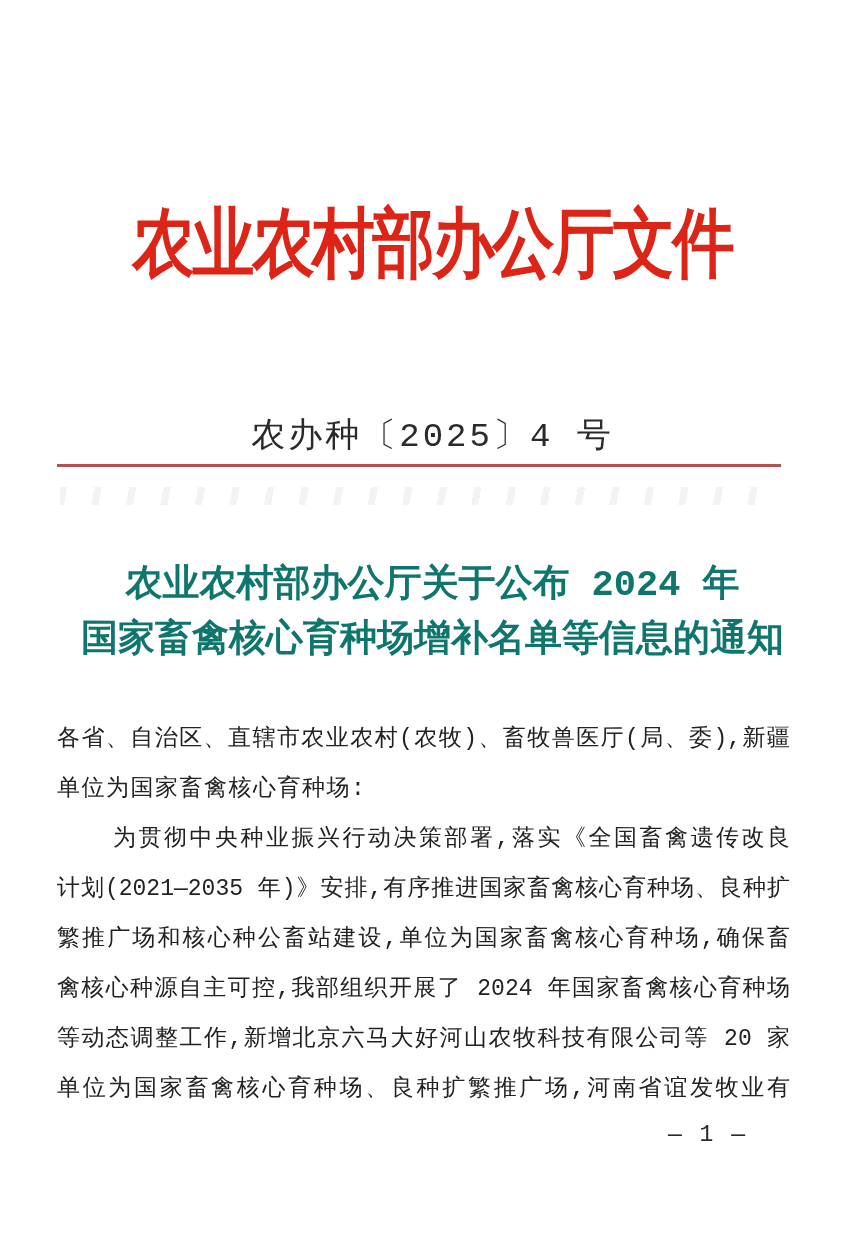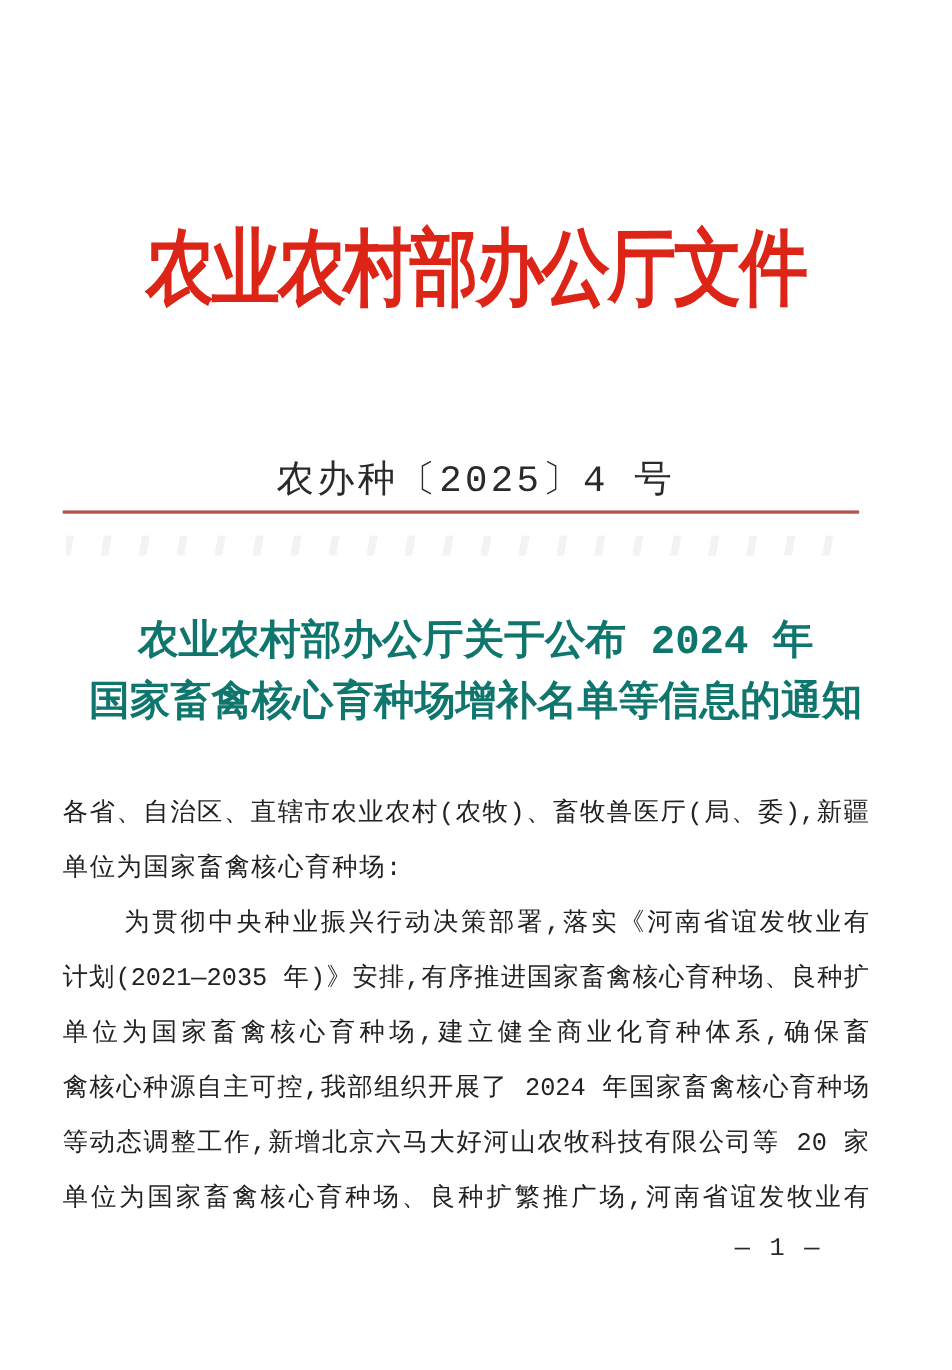--- a/index.html
+++ b/index.html
@@ -128,23 +128,23 @@
   <div class="show-through"></div>
 
   <div class="doc-title">
     <div class="title-line">农业农村部办公厅关于公布 2024 年</div>
     <div class="title-line">国家畜禽核心育种场增补名单等信息的通知</div>
   </div>
 
   <div class="body-text">
     <div class="body-line">各省、自治区、直辖市农业农村(农牧)、畜牧兽医厅(局、委),新疆</div>
     <div class="body-line align-left">单位为国家畜禽核心育种场:</div>
-    <div class="body-line indent-2">为贯彻中央种业振兴行动决策部署,落实《河南省谊发牧业有</div>
+    <div class="body-line indent-2">为贯彻中央种业振兴行动决策部署,落实《全国畜禽遗传改良</div>
     <div class="body-line">计划(2021—2035 年)》安排,有序推进国家畜禽核心育种场、良种扩</div>
-    <div class="body-line">单位为国家畜禽核心育种场,建立健全商业化育种体系,确保畜</div>
+    <div class="body-line">繁推广场和核心种公畜站建设,单位为国家畜禽核心育种场,确保畜</div>
     <div class="body-line">禽核心种源自主可控,我部组织开展了 2024 年国家畜禽核心育种场</div>
     <div class="body-line">等动态调整工作,新增北京六马大好河山农牧科技有限公司等 20 家</div>
     <div class="body-line">单位为国家畜禽核心育种场、良种扩繁推广场,河南省谊发牧业有</div>
   </div>
 
   <div class="page-number">— 1 —</div>
 
 </div>
 
 </body></html>

